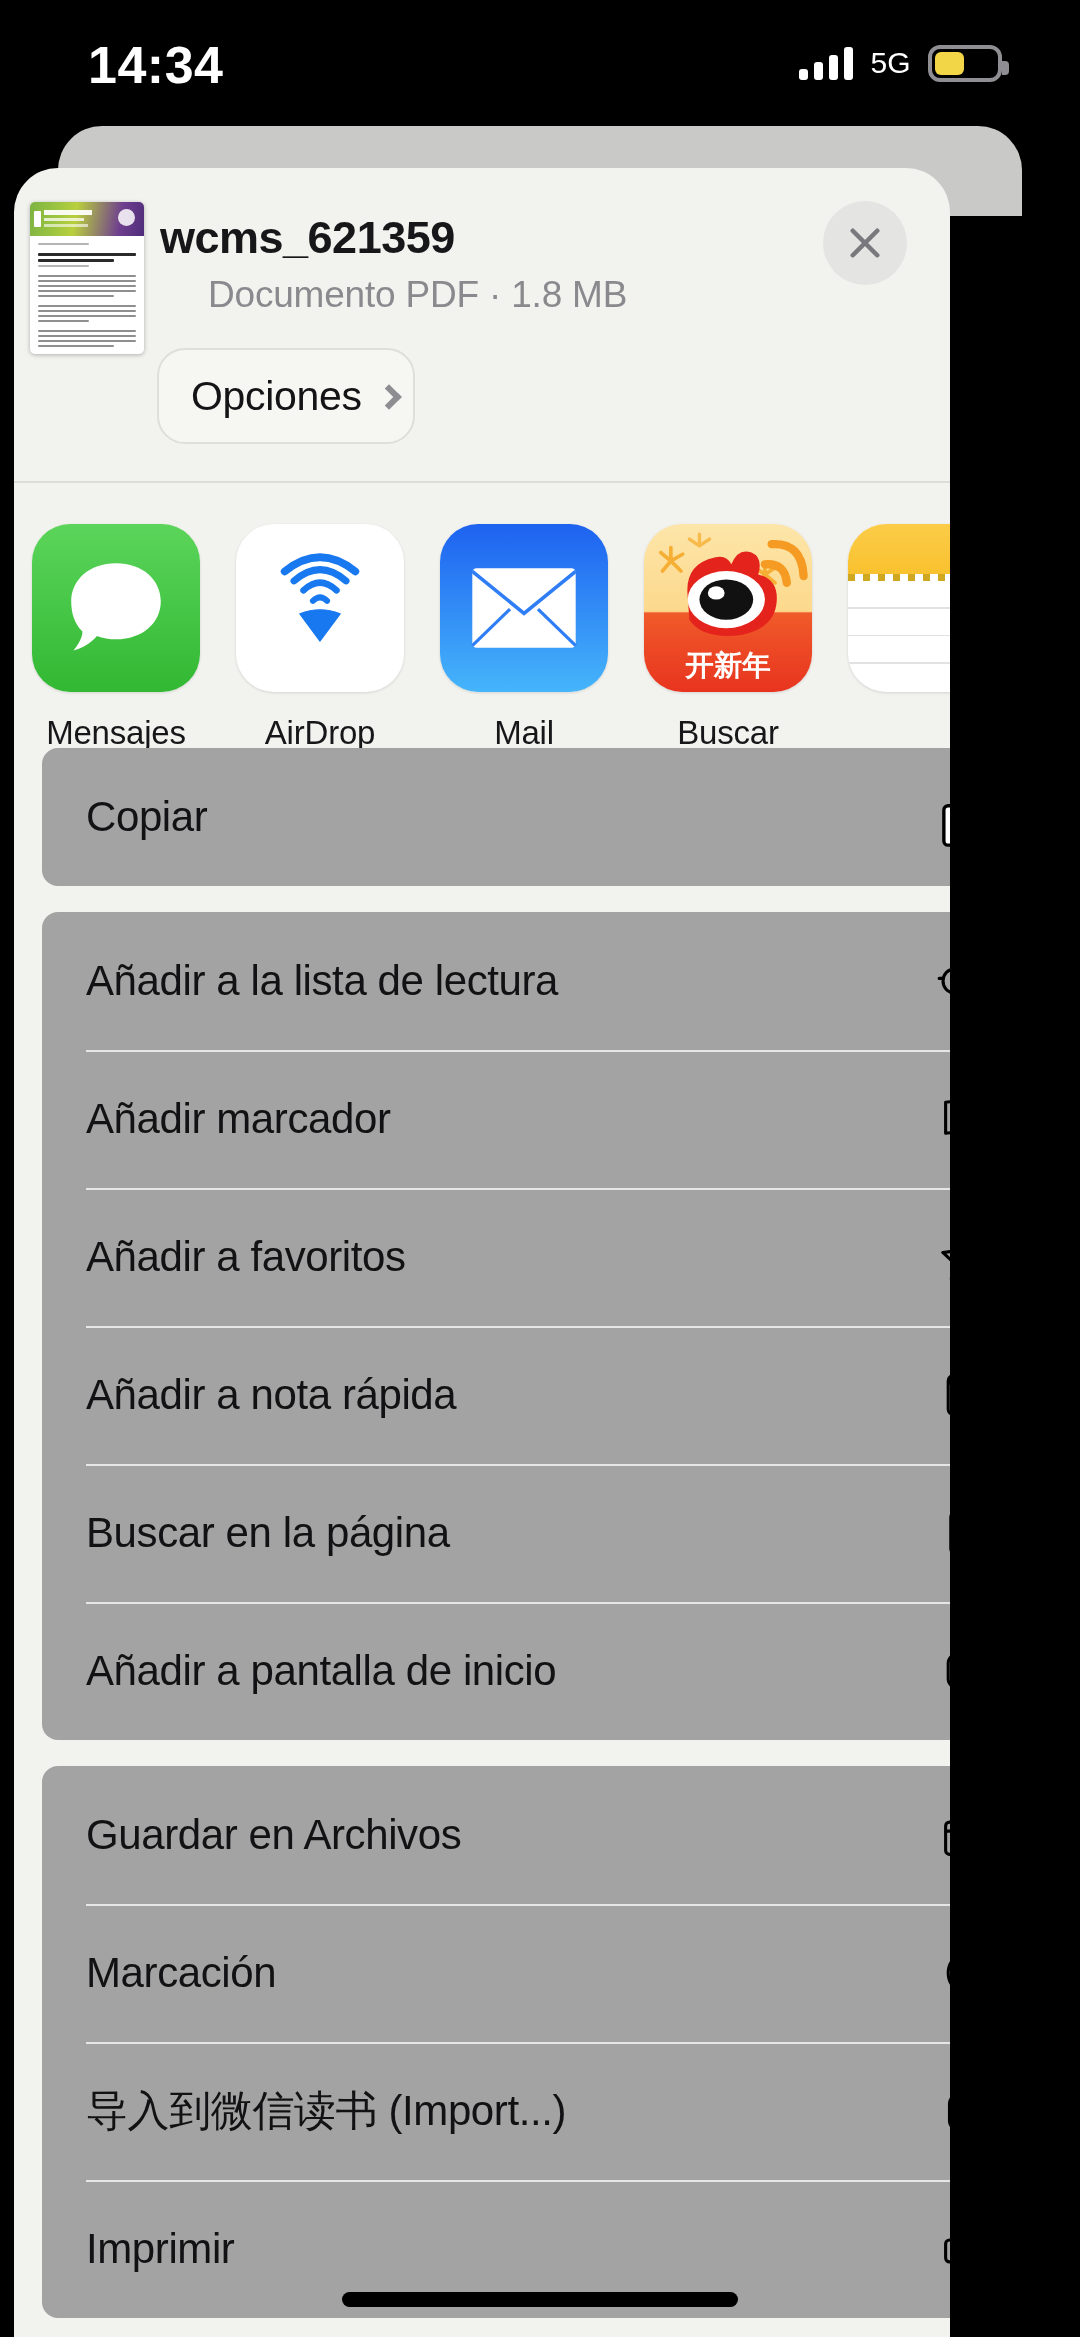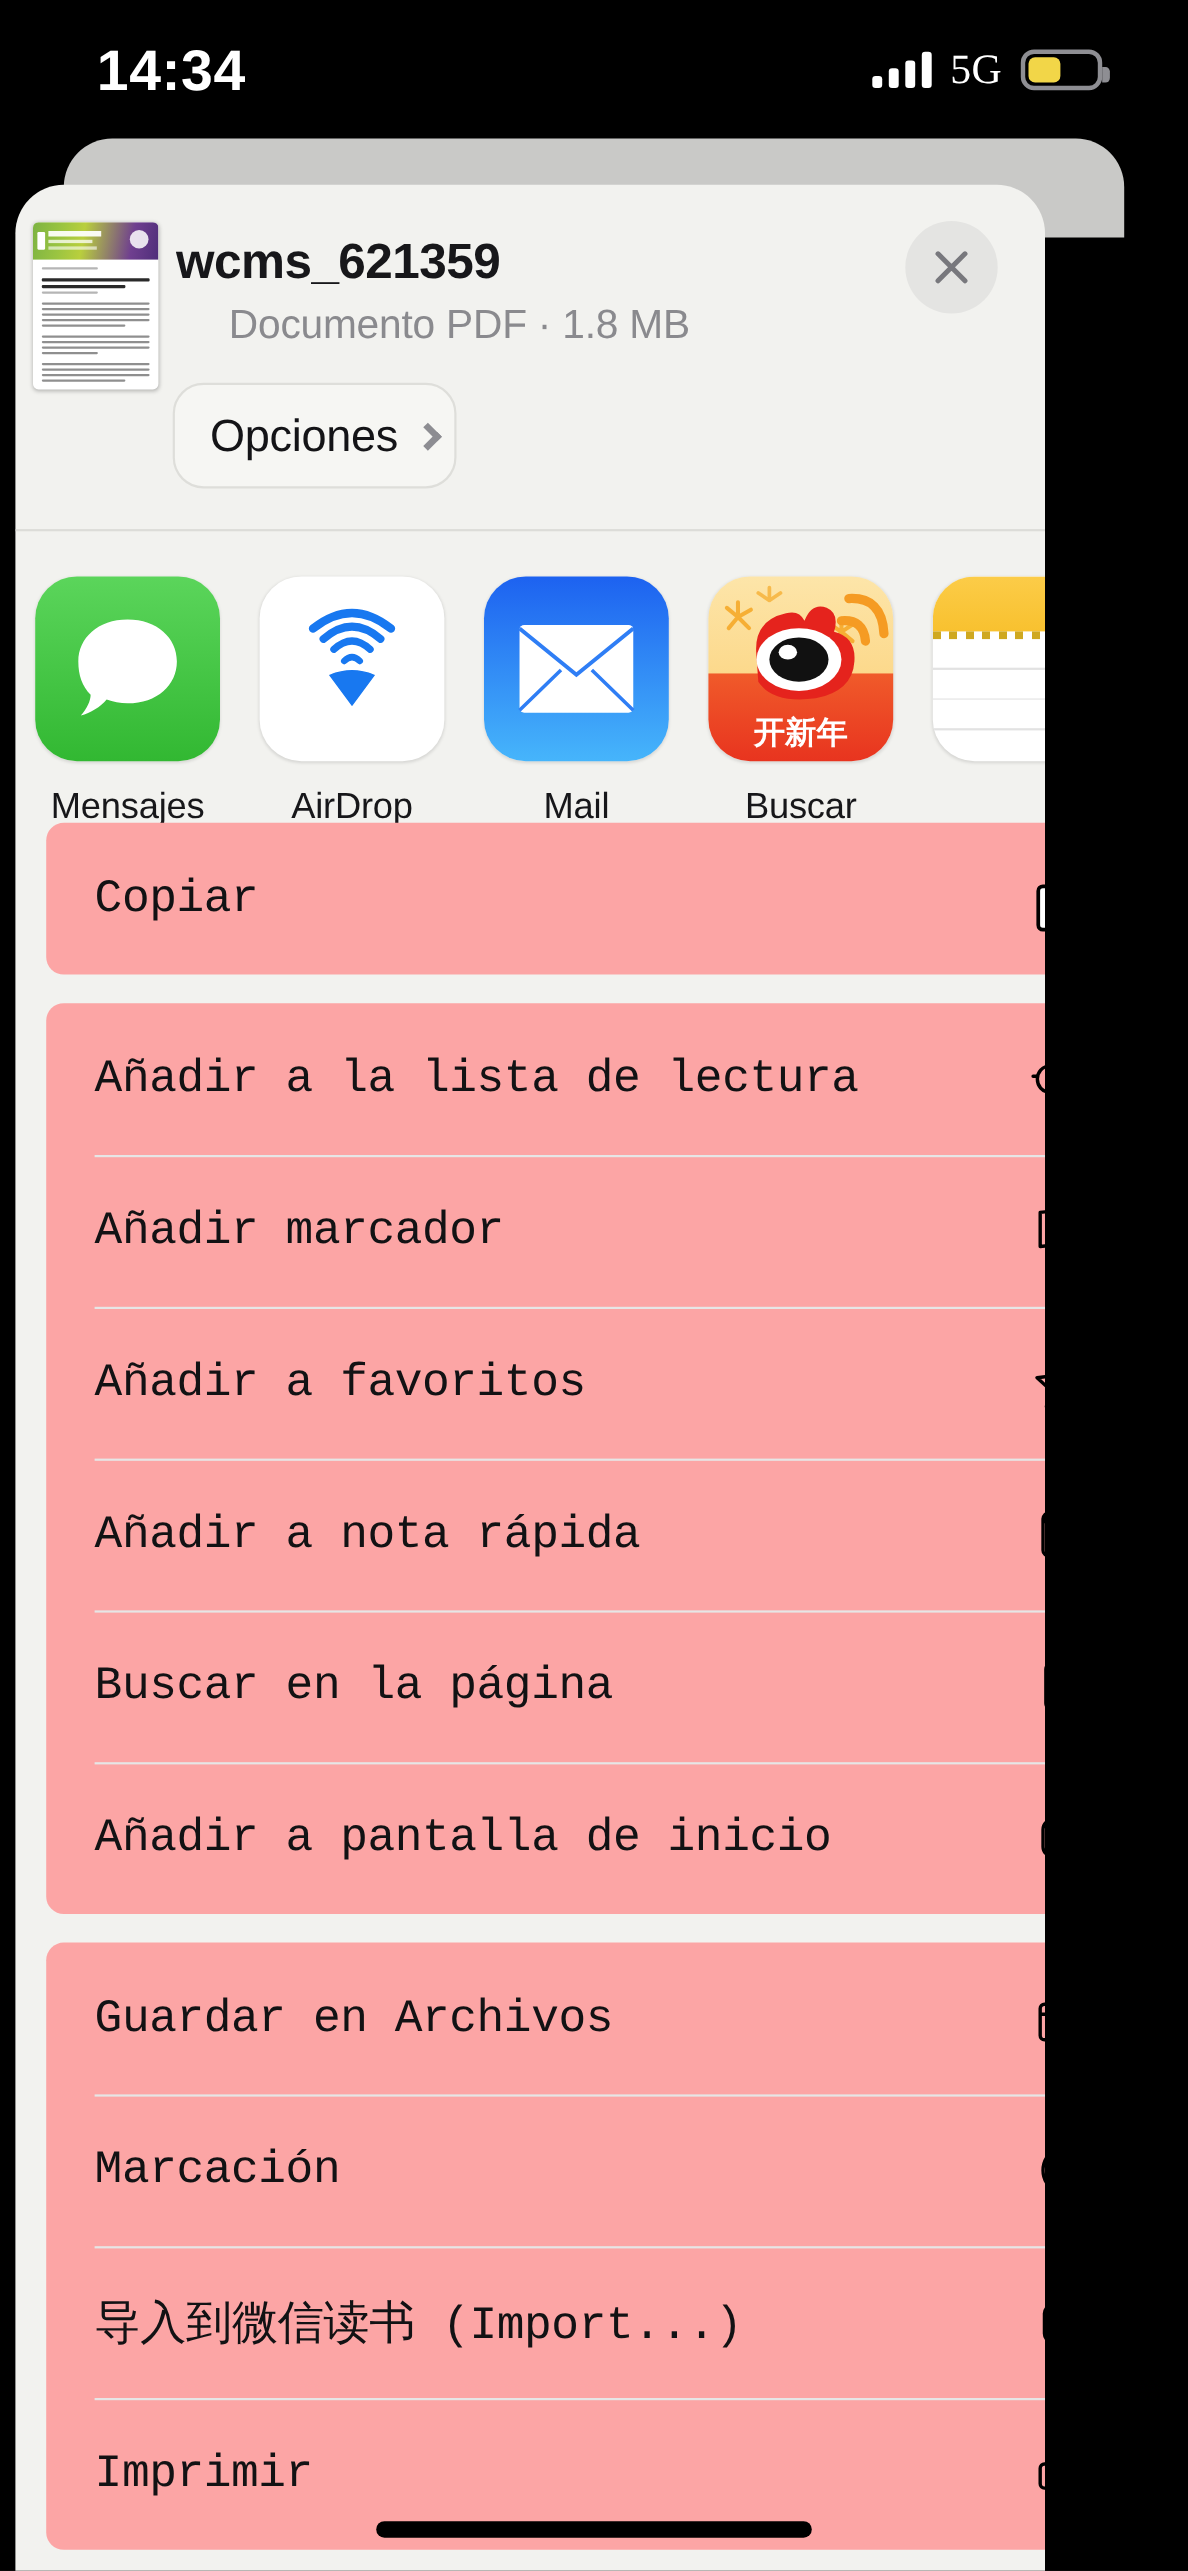--- a/index.html
+++ b/index.html
@@ -18,21 +18,21 @@
     padding:0 78px 0 88px; color:#fff;
   }
   .sb-time { font-size:52px; font-weight:600; letter-spacing:0.5px; line-height:1; margin-top:12px;}
   .sb-right { display:flex; align-items:center; gap:17px; margin-top:8px;}
   .bars { display:flex; align-items:flex-end; gap:6px; height:34px; }
   .bars i { display:block; width:9px; background:#fff; border-radius:3px; }
   .bars i:nth-child(1){ height:11px; }
   .bars i:nth-child(2){ height:18px; }
   .bars i:nth-child(3){ height:25px; }
   .bars i:nth-child(4){ height:33px; }
-  .sb-net { font-size:38px; font-weight:500; letter-spacing:0.3px;font-family:Liberation Serif, serif; }
+  .sb-net { font-size:30px; font-weight:500; letter-spacing:0.3px; }
   .batt { position:relative; width:74px; height:37px; border:4px solid #8e8e93; border-radius:12px; display:flex; align-items:center; padding:3px; }
   .batt-fill { height:100%; width:48%; background:#f2d648; border-radius:6px; }
   .batt-cap { position:absolute; right:-11px; top:12px; width:7px; height:14px; background:#8e8e93; border-radius:0 4px 4px 0; }
 
   
   .stack-card {
     position:absolute; left:58px; top:126px; width:964px; height:90px;
     background:#c9c9c7; border-radius:44px 44px 0 0;
   }
 
@@ -113,21 +113,21 @@
   
   .ic-weibo { background:linear-gradient(180deg,#fde5a9 0%,#fcd98c 52%,#f05a2a 53%,#e8341f 100%); }
   
   .ic-notes { background:#fff; }
   .ic-notes .nb-top { height:30%; background:linear-gradient(180deg,#fccc48 0%,#f8c12f 100%); }
   .ic-notes .nb-perf { height:7px; background:repeating-linear-gradient(90deg,#cfa820 0 7px,transparent 7px 15px); }
   .ic-notes .nb-line { height:1.5px; background:#e2e2e2; margin-top:26px; }
 
   
   .list-area { position:absolute; left:0; top:580px; width:1052px; }
-  .card { margin:0 28px 26px 28px; background:#fca5a5; border-radius:16px; overflow:hidden;font-family:Liberation Mono, monospace; }
+  .card { margin:0 28px 26px 28px; background:#a3a3a3; border-radius:16px; overflow:hidden; }
   .row { position:relative; height:138px; display:flex; align-items:center; padding:0 42px 0 44px; }
   .row + .row::before { content:""; position:absolute; left:44px; right:0; top:0; height:1.5px; background:#e6e6e6; }
   .row-label { flex:1; font-size:42px; color:#121214; letter-spacing:-0.4px; white-space:nowrap; }
   .row-icon { width:62px; height:62px; flex:0 0 62px; display:flex; align-items:center; justify-content:center; }
   .row-icon svg { width:100%; height:100%; }
 
   
   .home-ind {
     position:absolute; left:50%; transform:translateX(-50%);
     bottom:30px; width:396px; height:15px; background:#000; border-radius:8px; z-index:20;

